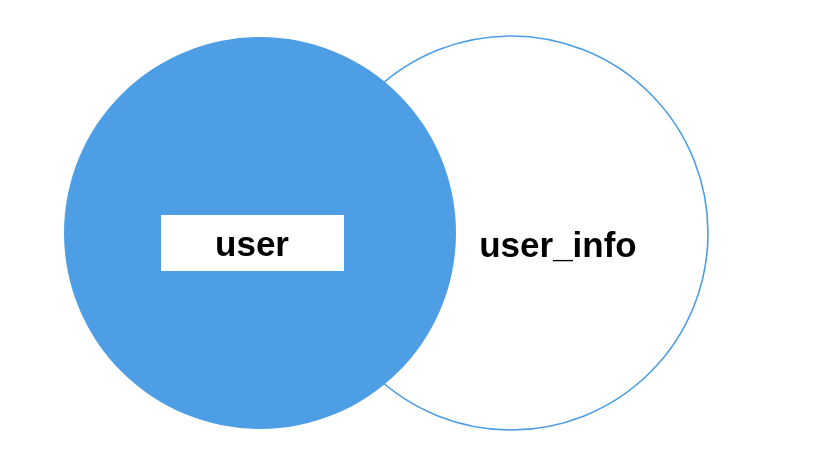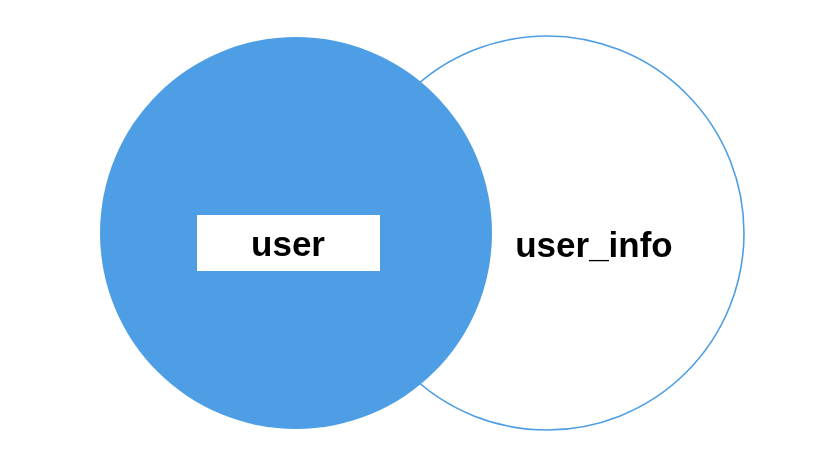--- a/index.html
+++ b/index.html
@@ -9,21 +9,20 @@
     height: 464px;
     background: #ffffff;
     overflow: hidden;
     font-family: "Liberation Sans", sans-serif;
   }
   .canvas-wrap {
     position: relative;
     width: 700px;
     height: 464px;
     background: #ffffff;
-    padding-left: 36px;
   }
   svg.venn {
     display: block;
     width: 816px;
     height: 464px;
   }
   .venn-label {
     font-family: "Liberation Sans", sans-serif;
     font-weight: bold;
     font-size: 35px;

